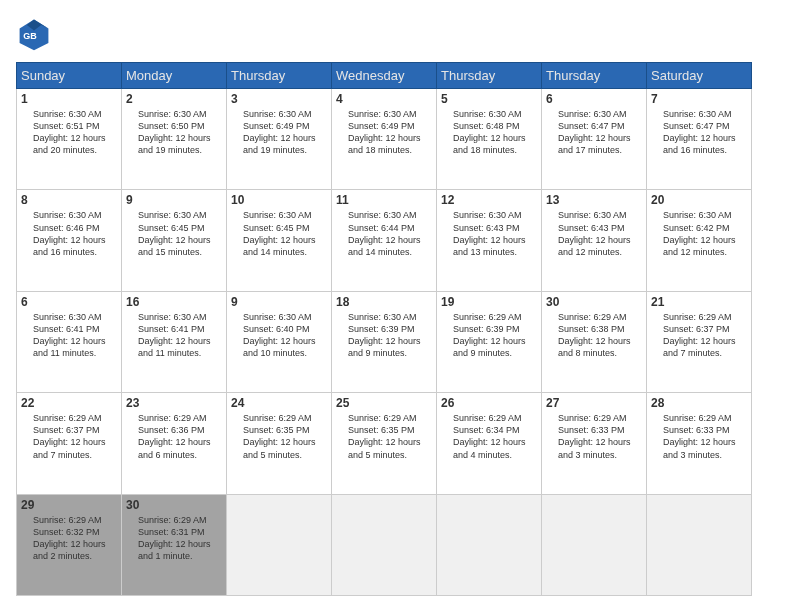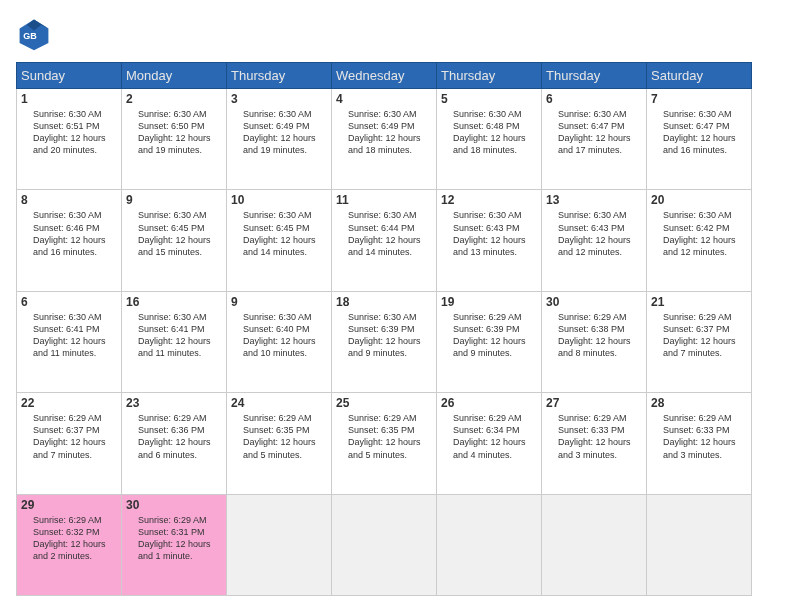--- a/index.html
+++ b/index.html
@@ -86,21 +86,21 @@
       display: block;
       margin-bottom: 2px;
     }
     .cell-text {
       font-size: 9px;
       line-height: 1.35;
       color: #333;
       margin-left: 12px;
     }
     .last-row td {
-      background: #f9a8d4;
+      background: #a3a3a3;
     }
   </style>
 </head>
 <body>
 
 <div class="page">
   <div class="header">
     <div class="logo">
       <svg class="logo-icon" viewBox="0 0 40 40">
         <polygon points="20,4 36,14 36,30 20,38 4,30 4,14" fill="#2a68b3"></polygon>

